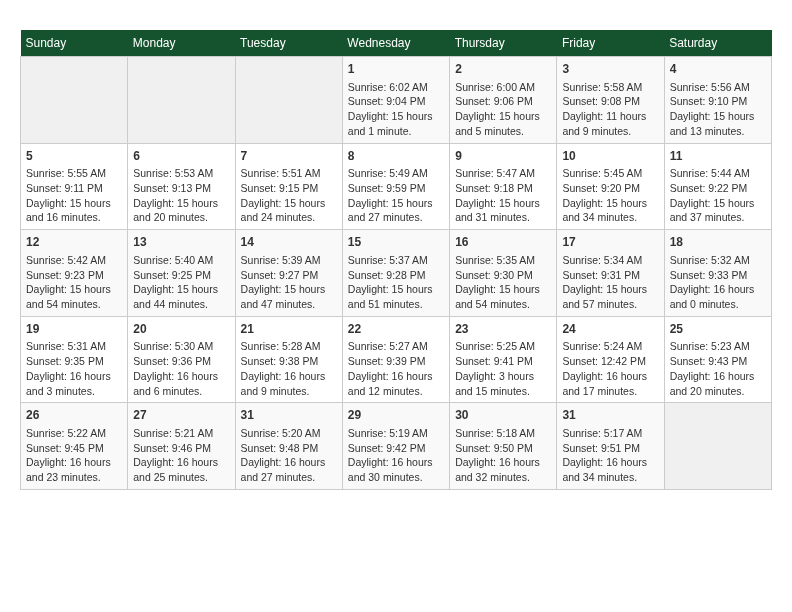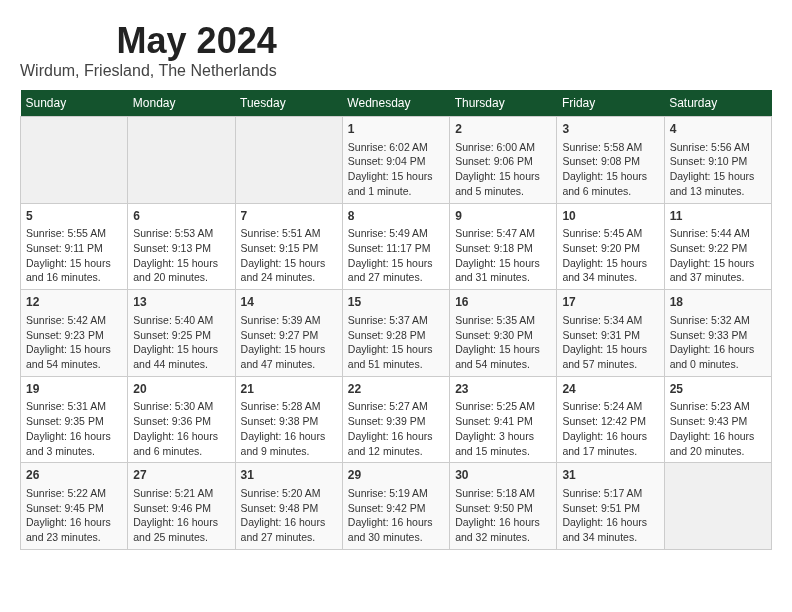--- a/index.html
+++ b/index.html
@@ -74,24 +74,20 @@
     .logo-wrapper {
       display: flex;
       align-items: center;
       gap: 4px;
     }
   </style>
 </head>
 <body>
 
 <div class="header">
-  <div class="title-section">
-    <div class="month-title">May 2024</div>
-    <div class="location-title">Wirdum, Friesland, The Netherlands</div>
-  </div>
 </div>
 
 <table>
   <thead>
     <tr>
     <th>Sunday</th>
         <th>Monday</th>
         <th>Tuesday</th>
         <th>Wednesday</th>
         <th>Thursday</th>
@@ -113,21 +109,21 @@
         <td>
           <span class="day-number">2</span>
           <div>Sunrise: 6:00 AM</div>
           <div>Sunset: 9:06 PM</div>
           <div>Daylight: 15 hours and 5 minutes.</div>
         </td>
         <td>
           <span class="day-number">3</span>
           <div>Sunrise: 5:58 AM</div>
           <div>Sunset: 9:08 PM</div>
-          <div>Daylight: 15 hours and 6 minutes.</div>
+          <div>Daylight: 11 hours and 9 minutes.</div>
         </td>
         <td>
           <span class="day-number">4</span>
           <div>Sunrise: 5:56 AM</div>
           <div>Sunset: 9:10 PM</div>
           <div>Daylight: 15 hours and 13 minutes.</div>
         </td>
       </tr>
       <tr>
         <td>
@@ -144,21 +140,21 @@
         </td>
         <td>
           <span class="day-number">7</span>
           <div>Sunrise: 5:51 AM</div>
           <div>Sunset: 9:15 PM</div>
           <div>Daylight: 15 hours and 24 minutes.</div>
         </td>
         <td>
           <span class="day-number">8</span>
           <div>Sunrise: 5:49 AM</div>
-          <div>Sunset: 11:17 PM</div>
+          <div>Sunset: 9:59 PM</div>
           <div>Daylight: 15 hours and 27 minutes.</div>
         </td>
         <td>
           <span class="day-number">9</span>
           <div>Sunrise: 5:47 AM</div>
           <div>Sunset: 9:18 PM</div>
           <div>Daylight: 15 hours and 31 minutes.</div>
         </td>
         <td>
           <span class="day-number">10</span>

